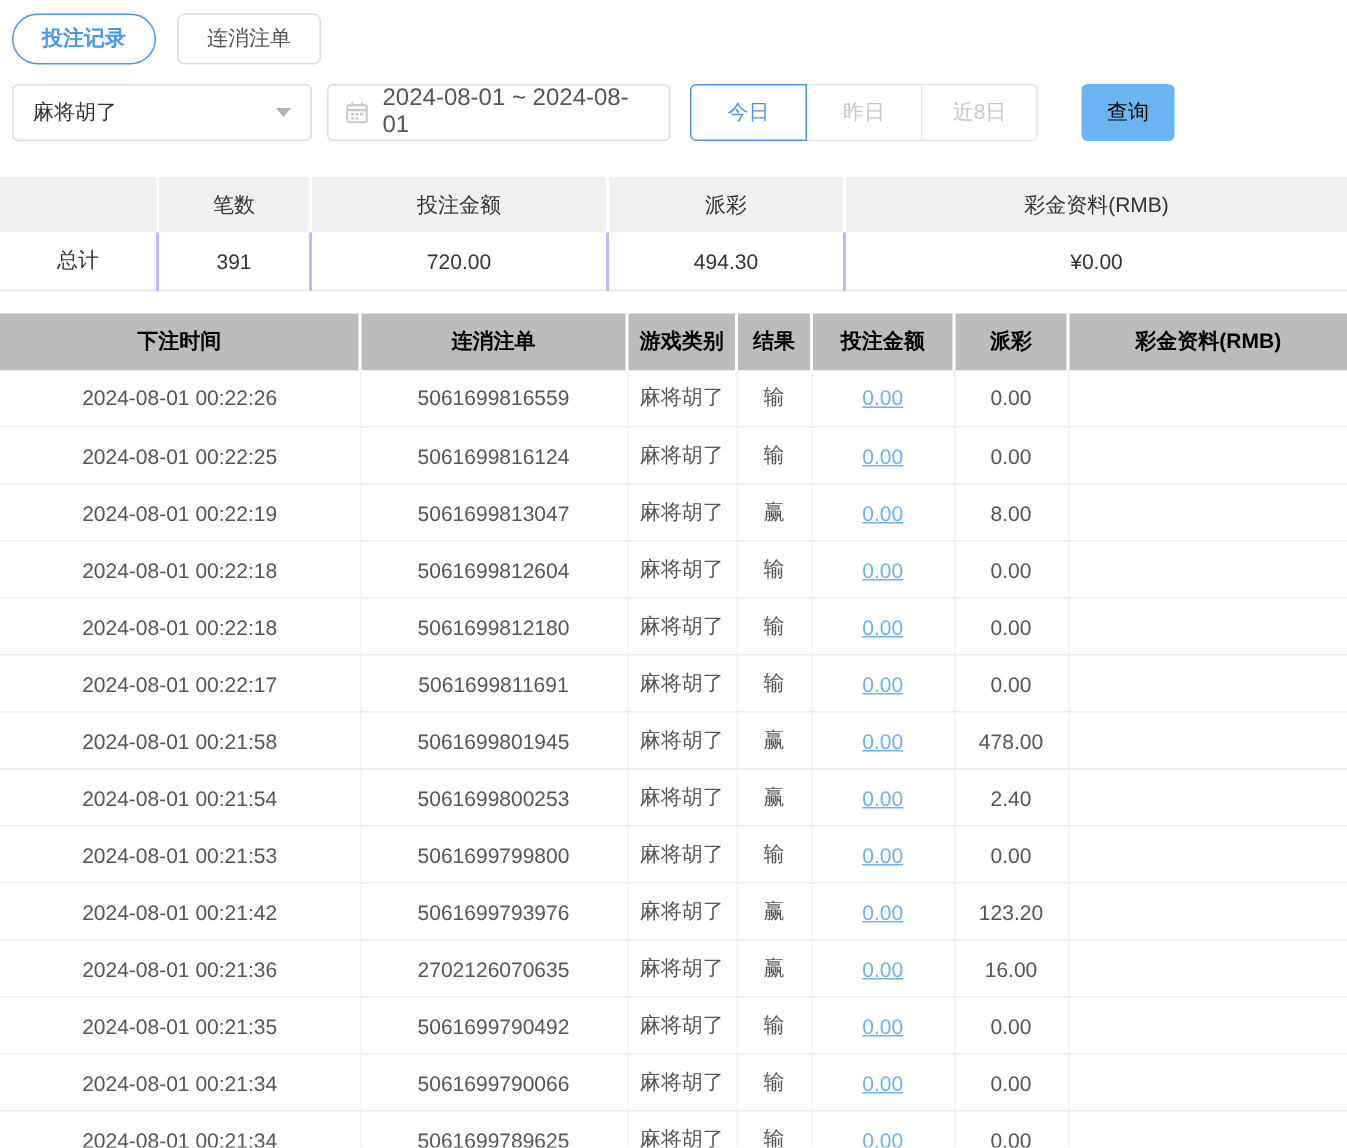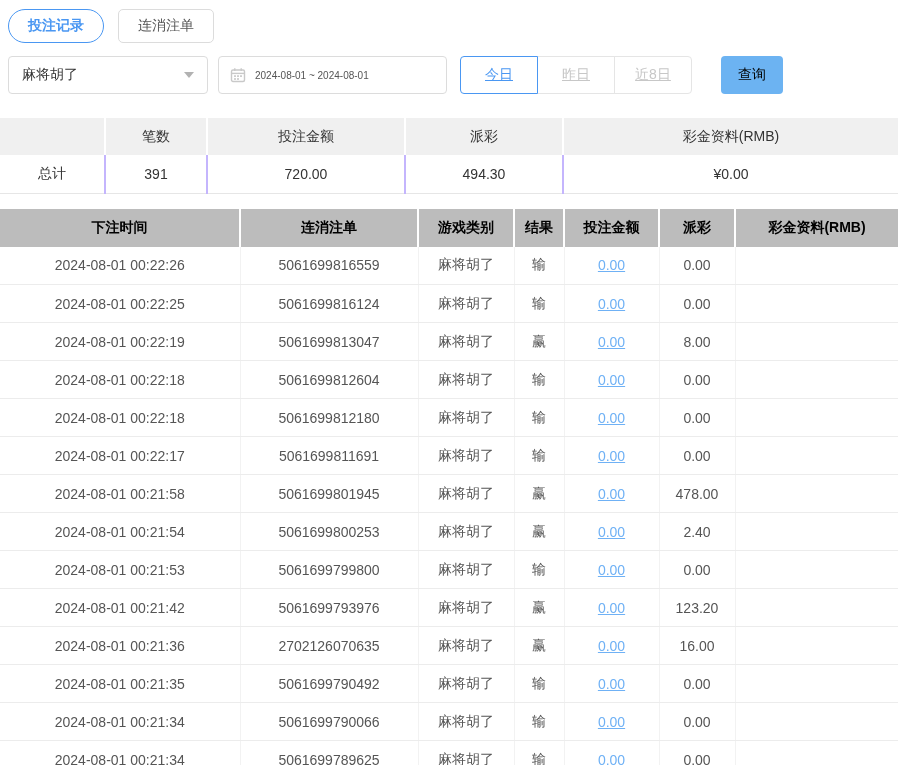--- a/index.html
+++ b/index.html
@@ -32,29 +32,29 @@
   }
   .caret-down {
     width: 0; height: 0;
     border-left: 5px solid transparent; border-right: 5px solid transparent;
     border-top: 6px solid #b2b2b2;
   }
   .date-input {
     margin-left: 10px; width: 229px; height: 38px;
     border: 1px solid #dcdcdc; border-radius: 4px;
     display: flex; align-items: center; gap: 9px; padding: 0 11px;
-    background: #fff; color: #555; cursor: pointer; font-size: 10px;
+    background: #fff; color: #555; cursor: pointer; font-size: 16px;
   }
   .cal-icon { flex: 0 0 auto; display: inline-flex; }
   .range-group { display: flex; margin-left: 13px; }
   .range-btn {
     height: 38px; width: 78px; background: #fff;
     border: 1px solid #e5e5e5; color: #c7c7c7;
     display: flex; align-items: center; justify-content: center;
-    cursor: pointer; margin-left: -1px; font-size: 14px; text-decoration: underline;
+    cursor: pointer; margin-left: -1px; font-size: 14px;
   }
   .range-btn:first-child { border-radius: 4px 0 0 4px; margin-left: 0; }
   .range-btn:last-child { border-radius: 0 4px 4px 0; }
   .range-btn.active { border-color: var(--accent); color: var(--accent); position: relative; z-index: 1; }
   .query-btn {
     margin-left: 29px; width: 62px; height: 38px;
     background: var(--accent-fill); color: #000000; border: none; border-radius: 4px;
     font-size: 14px; cursor: pointer; font-family: inherit;
   }
 
@@ -84,21 +84,21 @@
     height: 38px; text-align: center; color: #555; background: #fff;
     border-bottom: 1px solid #ececec; border-right: 1px solid #f2f2f2;
   }
   .bet-table td:last-child { border-right: none; }
   .bet-table a { color: var(--link); text-decoration: underline; cursor: pointer; }
 
   
   .s-c0 { width: 105px; } .s-c1 { width: 102px; } .s-c2 { width: 198px; }
   .s-c3 { width: 158px; } .s-c4 { width: auto; }
   
-  .m-c0 { width: 240px; } .m-c1 { width: 178px; } .m-c2 { width: 96px; }
+  .m-c0 { width: 240px; } .m-c1 { width: 178px; } .m-c2 { width: 73px; }
   .m-c3 { width: 50px; }  .m-c4 { width: 95px; }  .m-c5 { width: 76px; }
   .m-c6 { width: auto; }
 </style>
 </head>
 <body>
 
 <div class="tabs">
   <div class="tab active">投注记录</div>
   <div class="tab">连消注单</div>
 </div>

